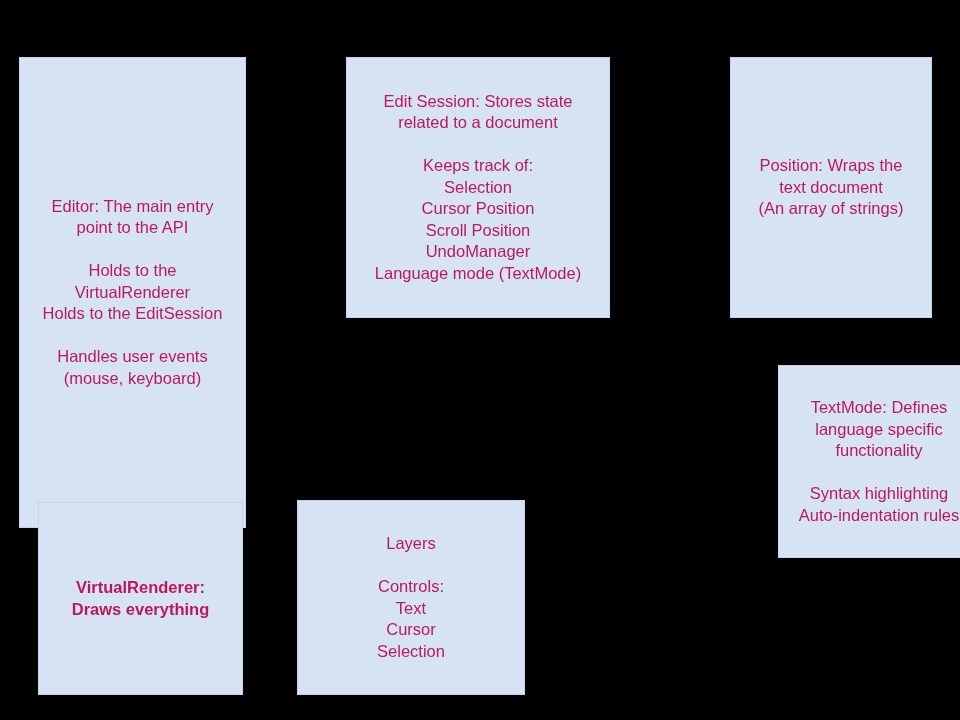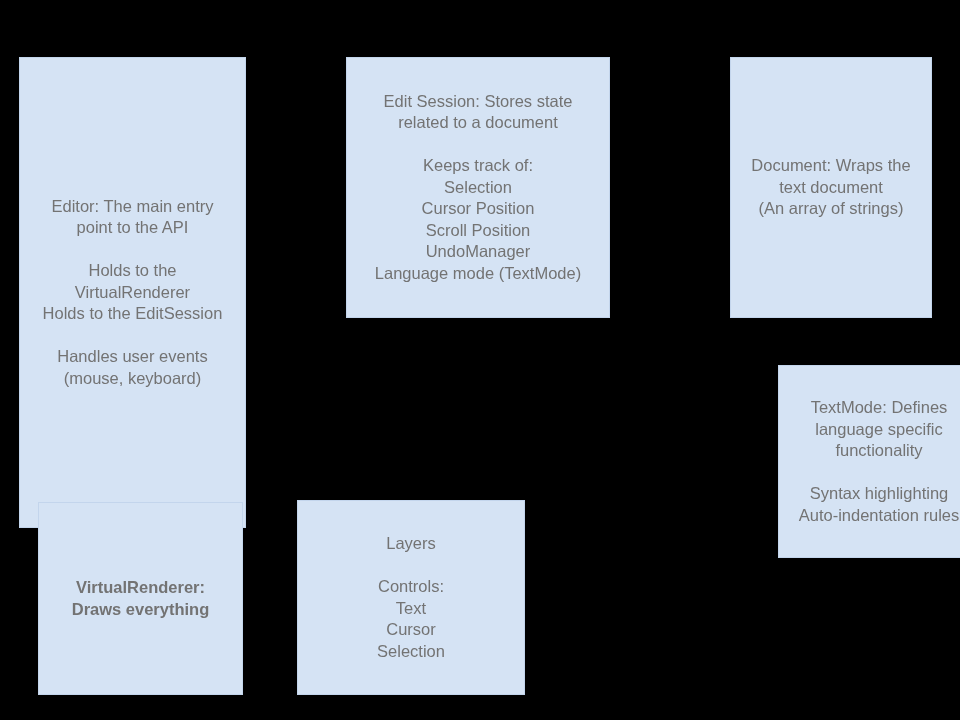--- a/index.html
+++ b/index.html
@@ -24,21 +24,21 @@
   }
   .node {
     position: absolute;
     background: #d5e3f4;
     border: 1px solid #c3d5ec;
     box-sizing: border-box;
     display: flex;
     align-items: center;
     justify-content: center;
     text-align: center;
-    color: #737373;
+    color: #be185d;
     font-size: 16.5px;
     line-height: 21.5px;
     white-space: pre-line;
     padding: 4px 6px;
   }
   .node-text {
     display: block;
     width: 100%;
     white-space: pre-line;
   }
@@ -66,21 +66,21 @@
 
 Keeps track of:
 Selection
 Cursor Position
 Scroll Position
 UndoManager
 Language mode (TextMode)</span>
   </div>
 
   <div class="node" style="left:730px; top:57px; width:202px; height:261px;">
-    <span class="node-text">Document: Wraps the
+    <span class="node-text">Position: Wraps the
 text document
 (An array of strings)</span>
   </div>
 
   <div class="node" style="left:730px; top:365px; width:202px; height:193px;margin-left:48px;">
     <span class="node-text">TextMode: Defines
 language specific
 functionality
 
 Syntax highlighting

